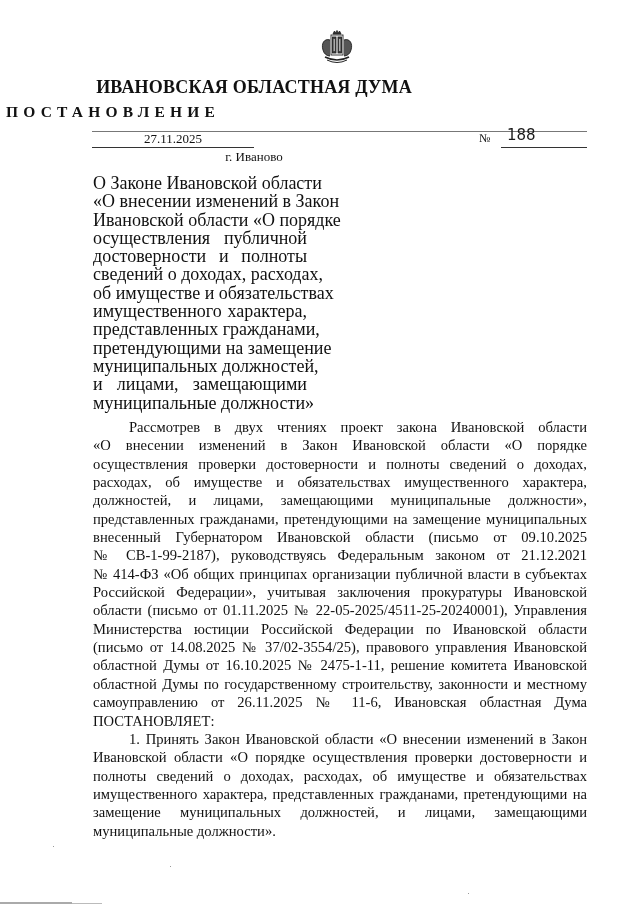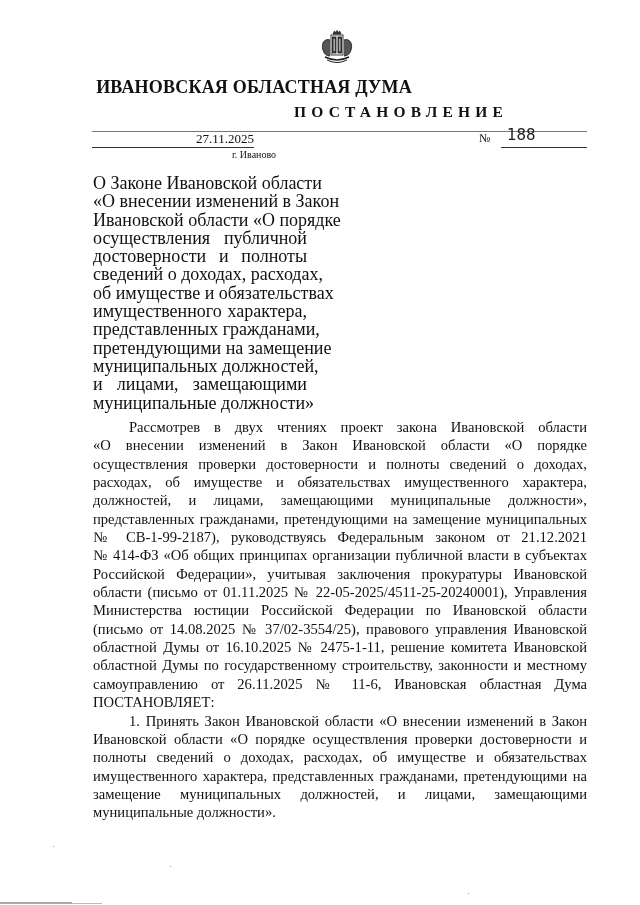--- a/index.html
+++ b/index.html
@@ -33,41 +33,41 @@
       top: 77px;
       text-align: center;
       font-weight: bold;
       font-size: 18px;
       letter-spacing: 0.2px;
     }
     .doc-type {
       position: absolute;
       left: 0; right: 0;
       top: 103px;
-      text-align: right;
+      text-align: left;
       font-weight: bold;
       font-size: 15.5px;
       letter-spacing: 5.2px;
       padding-left: 6px;
     }
     .rule-top {
       position: absolute;
       left: 92px;
       width: 495px;
       top: 131px;
       height: 0;
       border-top: 1px solid #777;
     }
     .date-block {
       position: absolute;
       left: 92px;
       top: 130px;
       width: 162px;
       border-bottom: 1px solid #333;
-      text-align: right;
+      text-align: center;
       font-size: 13px;
       line-height: 17px;
       height: 17px;
     }
     .num-block {
       position: absolute;
       left: 479px;
       top: 130px;
       width: 108px;
       height: 17px;
@@ -93,21 +93,21 @@
       top: -3px;
       font-family: "DejaVu Sans", sans-serif;
       font-size: 15px;
       color: #1a1a1a;
     }
     .city {
       position: absolute;
       left: 0; right: 0;
       top: 149px;
       text-align: center;
-      font-size: 10px;
+      font-size: 13px;
     }
     .subject {
       position: absolute;
       left: 93px;
       top: 174px;
       width: 214px;
       font-size: 18px;
       line-height: 18.3px;
       text-align: justify;
       text-align-last: left;
@@ -219,20 +219,21 @@
   </div>
 
   <div class="body-text">
     <div>
       <span class="ln indent">Рассмотрев в двух чтениях проект закона Ивановской области</span>
       <span class="ln">«О внесении изменений в Закон Ивановской области «О порядке</span>
       <span class="ln">осуществления проверки достоверности и полноты сведений о доходах,</span>
       <span class="ln">расходах, об имуществе и обязательствах имущественного характера,</span>
       <span class="ln">должностей, и лицами, замещающими муниципальные должности»,</span>
       <span class="ln">представленных гражданами, претендующими на замещение муниципальных</span>
+      <span class="ln">внесенный Губернатором Ивановской области (письмо от 09.10.2025</span>
       <span class="ln">№ СВ-1-99-2187), руководствуясь Федеральным законом от 21.12.2021</span>
       <span class="ln">№ 414-ФЗ «Об общих принципах организации публичной власти в субъектах</span>
       <span class="ln">Российской Федерации», учитывая заключения прокуратуры Ивановской</span>
       <span class="ln">области (письмо от 01.11.2025 № 22-05-2025/4511-25-20240001), Управления</span>
       <span class="ln">Министерства юстиции Российской Федерации по Ивановской области</span>
       <span class="ln">(письмо от 14.08.2025 № 37/02-3554/25), правового управления Ивановской</span>
       <span class="ln">областной Думы от 16.10.2025 № 2475-1-11, решение комитета Ивановской</span>
       <span class="ln">областной Думы по государственному строительству, законности и местному</span>
       <span class="ln">самоуправлению от 26.11.2025 № 11-6, Ивановская областная Дума</span>
       <span class="ln last">ПОСТАНОВЛЯЕТ:</span>

